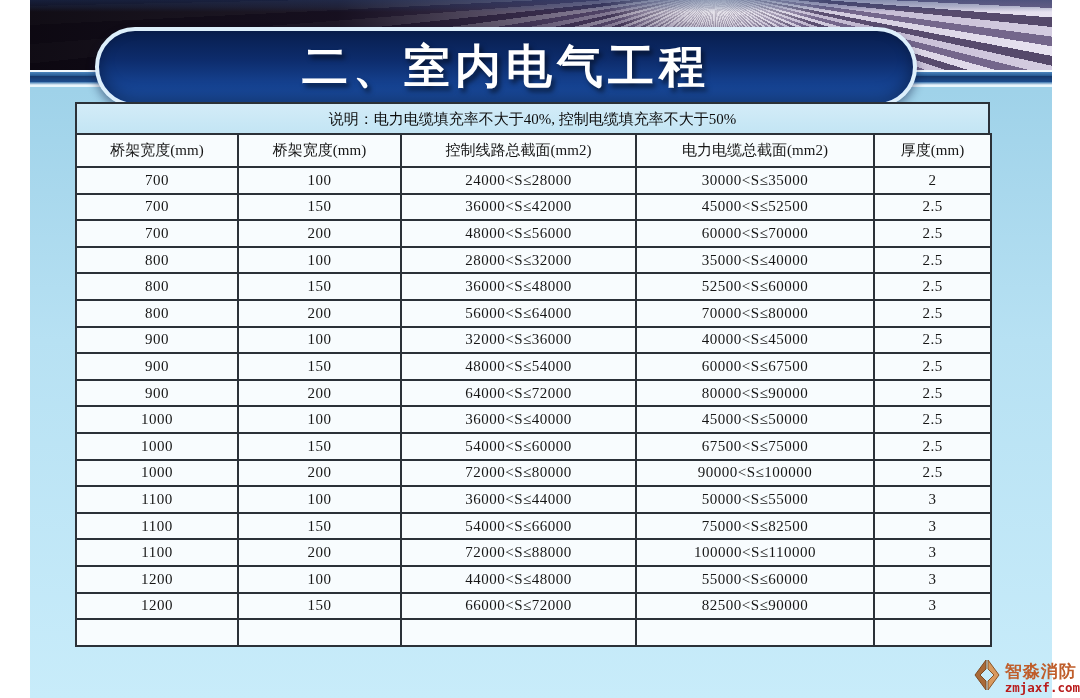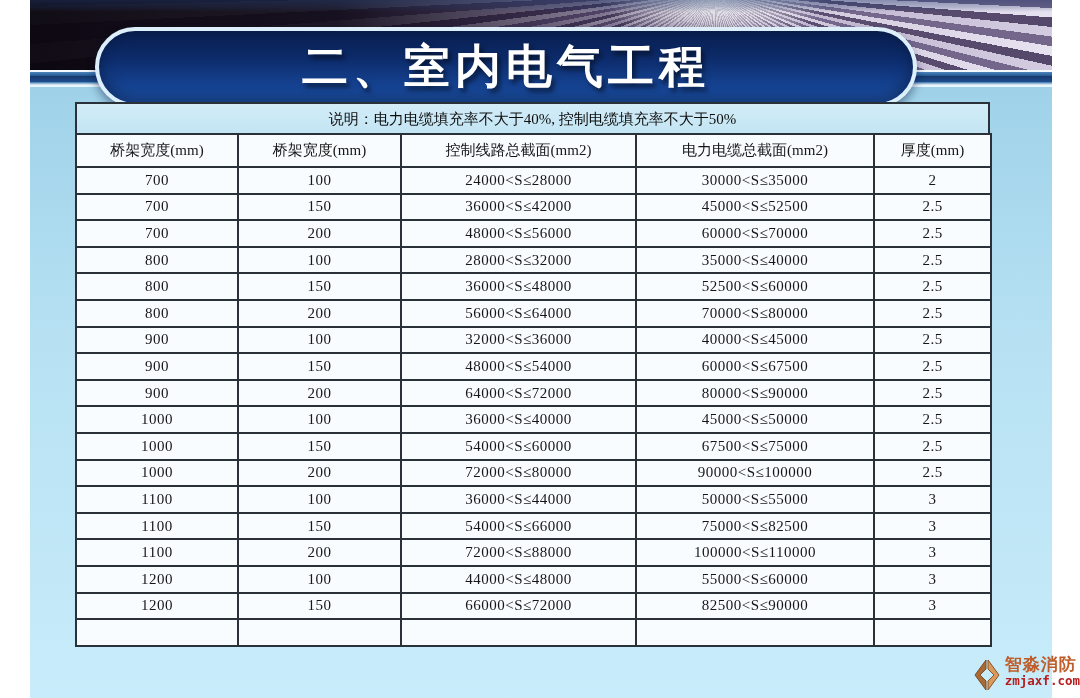--- a/index.html
+++ b/index.html
@@ -74,21 +74,21 @@
     text-align:center; vertical-align:middle;
     font-size:15px; color:#161616; font-weight:normal;
     padding:0; overflow:hidden; white-space:nowrap;
   }
   th { height:33px; font-size:15px; }
   td { height:26.6px; letter-spacing:0.5px; }
 
   
   .wm {
     position:absolute; right:0px; bottom:4px;
-    display:flex; align-items:flex-start; gap:3px; z-index:5;
+    display:flex; align-items:flex-end; gap:3px; z-index:5;
   }
   .wm-text { line-height:1.05; }
   .wm-name {
     font-family:"Liberation Sans","DejaVu Sans",sans-serif;
     font-size:17px; font-weight:bold; color:#bf5d2a; letter-spacing:1px;
   }
   .wm-site {
     font-family:"DejaVu Sans Mono","Liberation Mono",monospace;
     font-size:12.5px; font-weight:bold; color:#b91c1c;
   }

